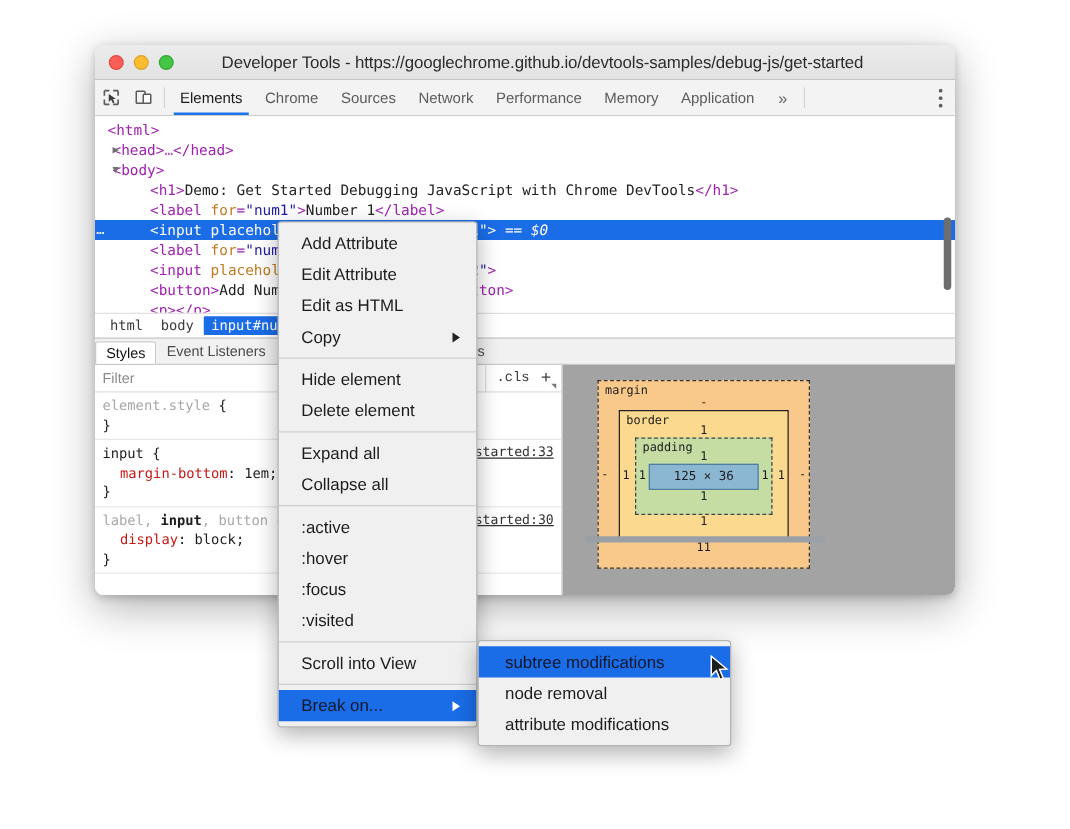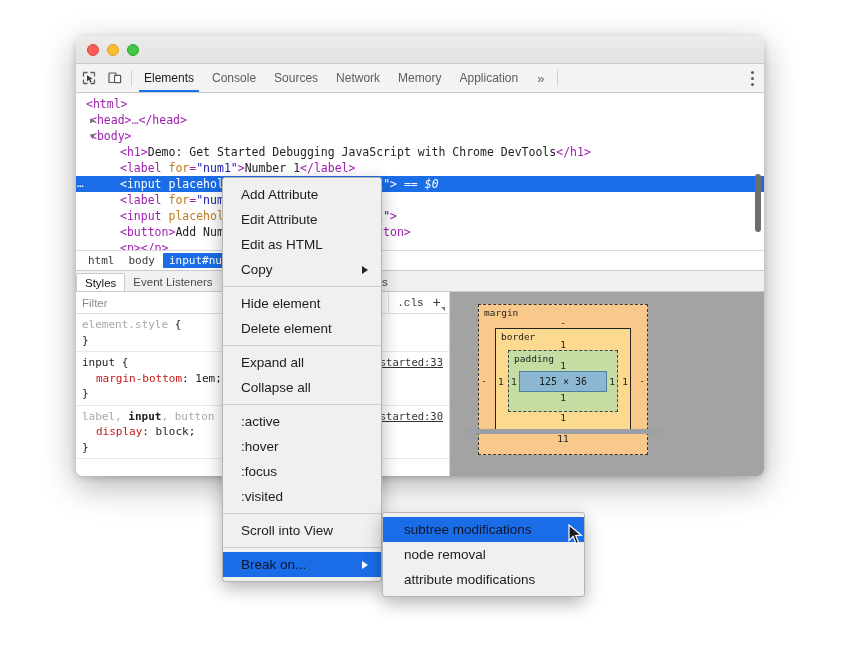--- a/index.html
+++ b/index.html
@@ -204,20 +204,21 @@
 <body>
 
 <div id="window">
 
   <div id="titlebar">
     <div class="lights">
       <div class="light l-red"></div>
       <div class="light l-amber"></div>
       <div class="light l-green"></div>
     </div>
+    <div id="win-title">Developer Tools - https://googlechrome.github.io/devtools-samples/debug-js/get-started</div>
   </div>
 
   <div id="tabstrip">
     <div class="tool-btn">
       <svg width="14" height="14" viewBox="0 0 14 14">
         <path d="M1.5 1.5h4M1.5 1.5v4M12.5 1.5h-4M12.5 1.5v4" stroke="#5a5a5a" stroke-width="1.3" fill="none"></path>
         <path d="M1.5 12.5h4M1.5 12.5v-4M12.5 12.5h-4M12.5 12.5v-4" stroke="#5a5a5a" stroke-width="1.3" fill="none"></path>
         <path d="M5 4.2 L5 10.5 L6.9 8.7 L8.3 11.5 L9.6 10.9 L8.3 8.2 L10.8 8.1 Z" fill="#3c3c3c"></path>
       </svg>
     </div>
@@ -226,27 +227,30 @@
         <rect x="1" y="2" width="7" height="9.5" rx="0.6" fill="none" stroke="#5a5a5a" stroke-width="1.2"></rect>
         <rect x="6.6" y="4.4" width="6" height="7.2" rx="0.6" fill="#fff" stroke="#5a5a5a" stroke-width="1.2"></rect>
       </svg>
     </div>
     <div class="vsep"></div>
 
     <div class="tab active">
         <span>Elements</span>
       </div>
     <div class="tab">
-        <span>Console</span>
+        <span>Chrome</span>
       </div>
     <div class="tab">
         <span>Sources</span>
       </div>
     <div class="tab">
         <span>Network</span>
+      </div>
+    <div class="tab">
+        <span>Performance</span>
       </div>
     <div class="tab">
         <span>Memory</span>
       </div>
     <div class="tab">
         <span>Application</span>
       </div>
     <div id="overflow-chev">»</div>
     <div class="vsep"></div>
     <div id="kebab">

